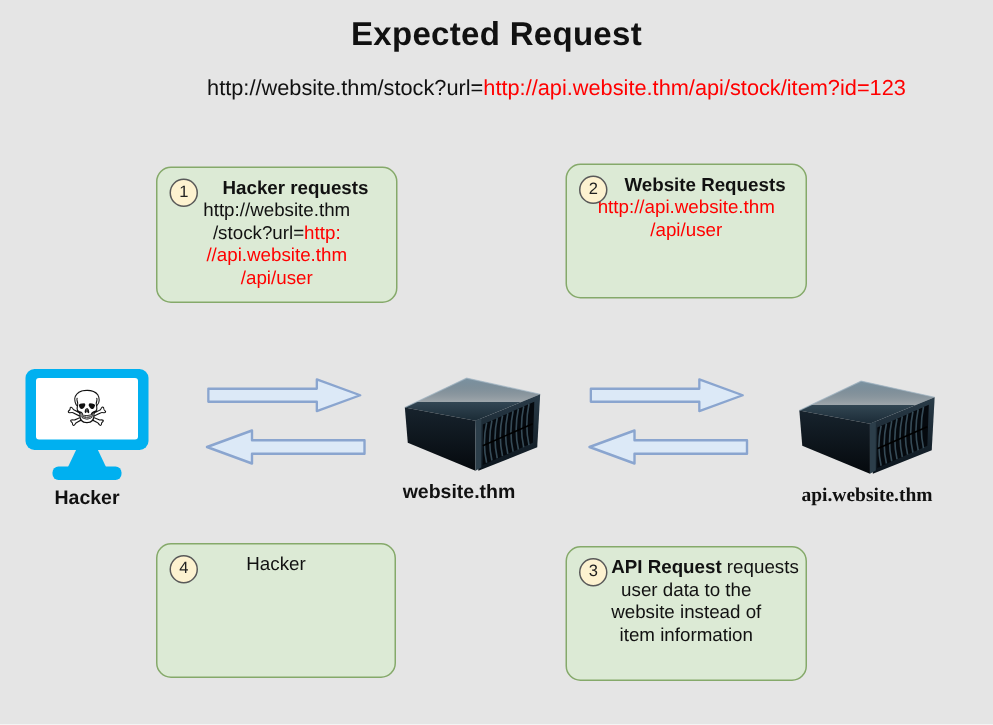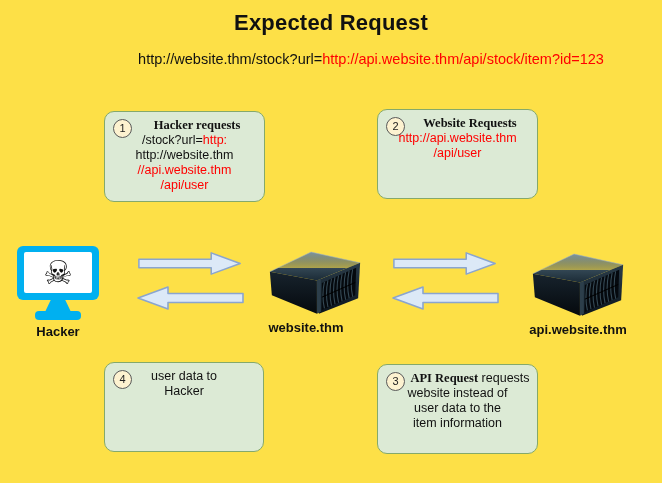--- a/index.html
+++ b/index.html
@@ -8,21 +8,21 @@
     --box-border:#85a96a;
     --circle-fill:#fdf2d0;
     --circle-border:#595959;
     --arrow-fill:#dce9f7;
     --arrow-border:#8aa5cf;
     --monitor-blue:#00b0f0;
     --text-black:#111111;
   }
   html,body{margin:0;padding:0;background:#ffffff;}
   .canvas{
-    position:relative;width:662px;height:483px;background:#fde047;overflow:hidden;
+    position:relative;width:662px;height:483px;background:#e5e5e5;overflow:hidden;
     font-family:"Liberation Sans",sans-serif;color:var(--text-black);
   }
   .title{
     position:absolute;top:10px;left:0;width:100%;text-align:center;
     font-size:22px;font-weight:bold;letter-spacing:.2px;
   }
   .url-line{
     position:absolute;top:51px;left:0;width:100%;text-align:center;
     font-size:14.5px;white-space:nowrap;margin-left:40px;
   }
@@ -32,21 +32,21 @@
     border:1.5px solid var(--box-border);border-radius:10px;
     box-sizing:border-box;font-size:12.5px;line-height:15px;
     text-align:center;padding-top:6px;
   }
   .badge{
     position:absolute;left:8px;top:7px;width:17px;height:17px;border-radius:50%;
     background:var(--circle-fill);border:1px solid var(--circle-border);
     font-size:11px;line-height:17px;text-align:center;color:#222;
   }
   .heading{margin-left:28px;margin-right:3px;}
-  .heading b{font-weight:bold;font-family:Liberation Serif, serif;}
+  .heading b{font-weight:bold;}
   .node-label{
     position:absolute;font-weight:bold;font-size:13px;text-align:center;
   }
   
   .monitor{position:absolute;left:16px;top:246px;width:84px;}
   .monitor-frame{
     position:relative;width:82px;height:54px;margin:0 auto;
     background:var(--monitor-blue);border-radius:6px;
   }
   .monitor-screen{
@@ -95,44 +95,43 @@
     </defs>
   </svg>
 
   <div class="title">Expected Request</div>
 
   <div class="url-line"><span>http://website.thm/stock?url=</span><span class="red">http://api.website.thm/api/stock/item?id=123</span></div>
 
   <div class="step-box" style="left:104px;top:111px;width:161px;height:91px;">
     <span class="badge">1</span>
     <div class="heading"><b>Hacker requests</b><span></span></div>
+    <div class="line"><span>http://website.thm</span></div>
     <div class="line"><span>/stock?url=</span><span class="red">http:</span></div>
-    <div class="line"><span>http://website.thm</span></div>
     <div class="line"><span class="red">//api.website.thm</span></div>
     <div class="line"><span class="red">/api/user</span></div>
   </div>
 
   <div class="step-box" style="left:377px;top:109px;width:161px;height:90px;">
     <span class="badge">2</span>
     <div class="heading"><b>Website Requests</b><span></span></div>
     <div class="line"><span class="red">http://api.website.thm</span></div>
     <div class="line"><span class="red">/api/user</span></div>
   </div>
 
   <div class="step-box" style="left:104px;top:362px;width:160px;height:90px;">
     <span class="badge">4</span>
-    <div class="line"><span>user data to</span></div>
     <div class="line"><span>Hacker</span></div>
   </div>
 
   <div class="step-box" style="left:377px;top:364px;width:161px;height:90px;">
     <span class="badge">3</span>
     <div class="heading"><b>API Request</b><span> requests</span></div>
+    <div class="line"><span>user data to the</span></div>
     <div class="line"><span>website instead of</span></div>
-    <div class="line"><span>user data to the</span></div>
     <div class="line"><span>item information</span></div>
   </div>
 
   <div class="monitor">
     <div class="monitor-frame">
       <div class="monitor-screen">
         <span class="skull">☠</span>
       </div>
     </div>
     <div class="monitor-stand"></div>
@@ -189,15 +188,15 @@
       <path d="M68.8,33.2 Q65.8,47 68.8,60.5"></path>
       <path d="M72.4,31.6 Q69.4,45.5 72.4,59"></path>
       <path d="M76,30 Q73,44 76,57.5"></path>
       <path d="M79.6,28.4 Q76.6,42.5 79.6,56"></path>
       <path d="M83.2,26.8 Q80.2,41 83.2,54.5"></path>
       <path d="M86.8,25.2 Q83.8,39.5 86.8,53"></path>
       <path d="M90.4,23.6 Q87.4,38 90.4,51.5"></path>
     </g>
     <line x1="59" y1="52" x2="93" y2="37" stroke="#000000" stroke-width="1"></line>
   </svg>
-  <div class="node-label" style="left:516px;top:322px;width:124px;">api.website.thm</div>
+  <div class="node-label" style="left:516px;top:322px;width:124px;font-family:Liberation Serif, serif;">api.website.thm</div>
 
 </div>
 
 </body></html>

